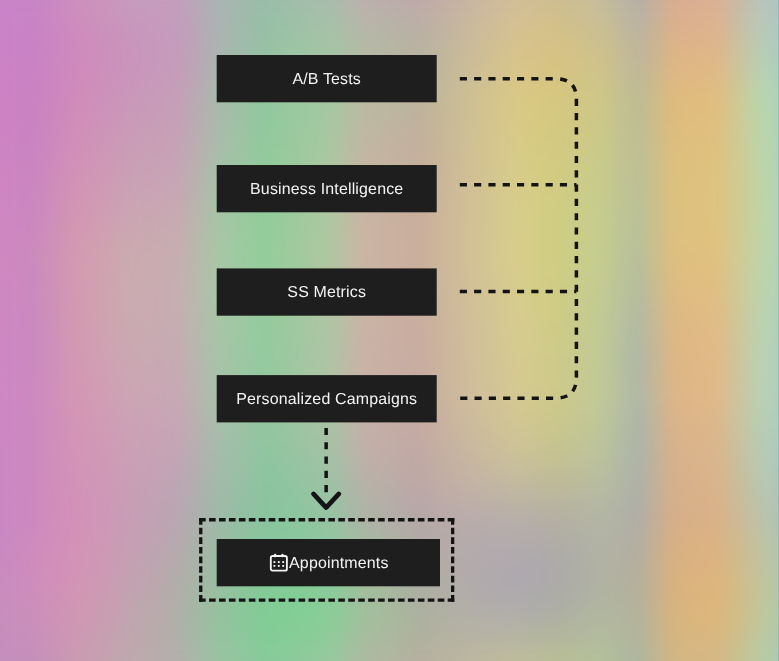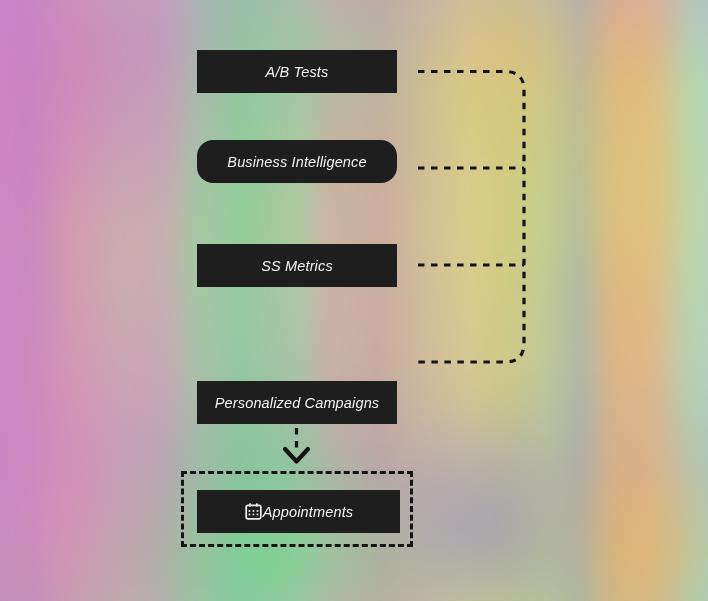--- a/index.html
+++ b/index.html
@@ -10,21 +10,20 @@
   body {
     font-family: "Liberation Sans", sans-serif;
   }
 
   #canvas {
     position: relative;
     width: 708px;
     height: 601px;
     overflow: hidden;
     background: #0369a1;
-    font-style: italic;
   }
 
   
   .bg-layer {
     position: absolute;
     inset: 0;
     pointer-events: none;
   }
   .bg-stripes {
     background: linear-gradient(
@@ -90,23 +89,23 @@
     letter-spacing: 0.15px;
     width: 200px;
     height: 43px;
     left: 197px;
     box-sizing: border-box;
   }
   .node-label {
     white-space: nowrap;
   }
   #node-ab        { top: 50px; }
-  #node-bi        { top: 140px; border-radius: 16px; }
+  #node-bi        { top: 150px; }
   #node-ss        { top: 244px; text-align: center; }
-  #node-pc        { top: 341px; margin-top: 40px; }
+  #node-pc        { top: 341px; }
   #node-appt      { top: 490px; left: 197px; width: 203px; height: 43px; }
 
   .node-inner {
     display: flex;
     align-items: center;
   }
 
   
   .cal-icon {
     width: 19px;

